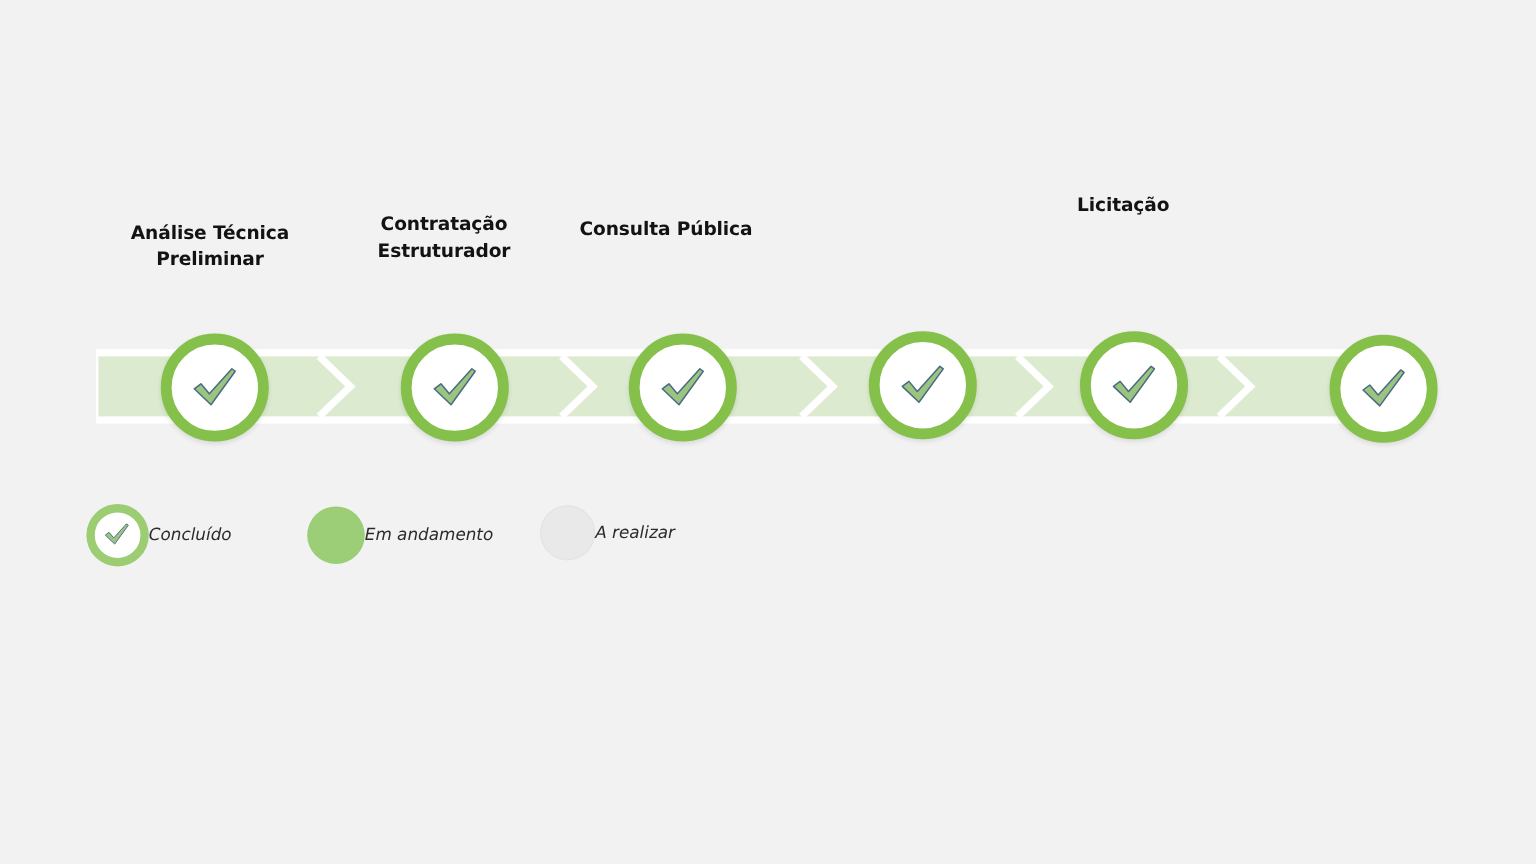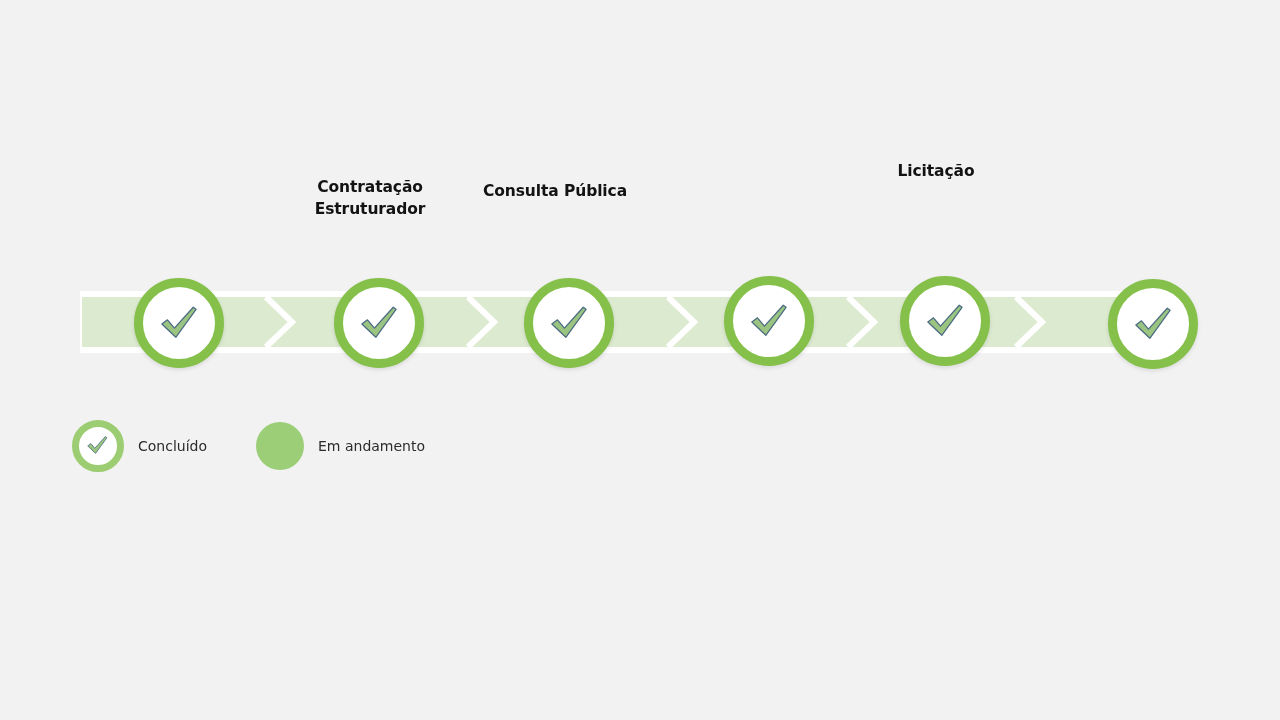--- a/index.html
+++ b/index.html
@@ -101,22 +101,23 @@
   .legend-marker.todo {
     width: 46px; height: 46px;
     background: #e9e9e9;
     border: 1px solid #e3e3e3;
   }
   .legend-marker .chk { width: 66%; height: 66%; display:block; }
   .legend-text {
     font-family: "DejaVu Sans", sans-serif;
     font-size: 14px;
     color: #2b2b2b;
-    margin-left: 14px;
+    margin-left: 0;
     white-space: nowrap;
+    font-style: italic;
   }
 </style>
 </head>
 <body>
 
 <div id="stage">
 
   <svg id="band-layer" viewBox="0 0 1280 720" width="1280" height="720" xmlns="http://www.w3.org/2000/svg">
 
     <rect x="80" y="291" width="1060" height="62" fill="#ffffff"></rect>
@@ -125,20 +126,22 @@
 
     <g fill="none" stroke="#ffffff" stroke-width="6">
       <polyline points="266,297 292,322 266,347"></polyline>
       <polyline points="468,297 494,322 468,347"></polyline>
       <polyline points="668,297 694,322 668,347"></polyline>
       <polyline points="848,297 874,322 848,347"></polyline>
       <polyline points="1016,297 1042,322 1016,347"></polyline>
     </g>
   </svg>
 
+  <div class="step-label" style="left:79px; top:183px; width:192px;">Análise Técnica
+Preliminar</div>
   <div class="step-label" style="left:459px; top:180px; width:192px;">Consulta Pública</div>
   <div class="step-label" style="left:274px; top:176px; width:192px;">Contratação
 Estruturador</div>
   <div class="step-label" style="left:840px; top:160px; width:192px;">Licitação</div>
 
   <div class="step-node done" style="left:134px; top:278px; width:90px; height:90px;">
     <svg class="chk" viewBox="0 0 64 64">
       <path d="M7 33 L15 27 L25 39 L52 9 L56 12 L27 52 Z" fill="#9cc481" stroke="#4a6b82" stroke-width="1.8" stroke-linejoin="round"></path>
     </svg>
   </div>
@@ -182,16 +185,20 @@
         </svg>
       </span>
       <span class="legend-text">Concluído</span>
     </div>
 
     <div class="legend-item" style="left:256px; top:422px;text-align:right;">
       <span class="legend-marker doing"></span>
       <span class="legend-text">Em andamento</span>
     </div>
 
+    <div class="legend-item" style="left:450px; top:421px;">
+      <span class="legend-marker todo"></span>
+      <span class="legend-text">A realizar</span>
+    </div>
 
   </div>
 
 </div>
 
 </body></html>

